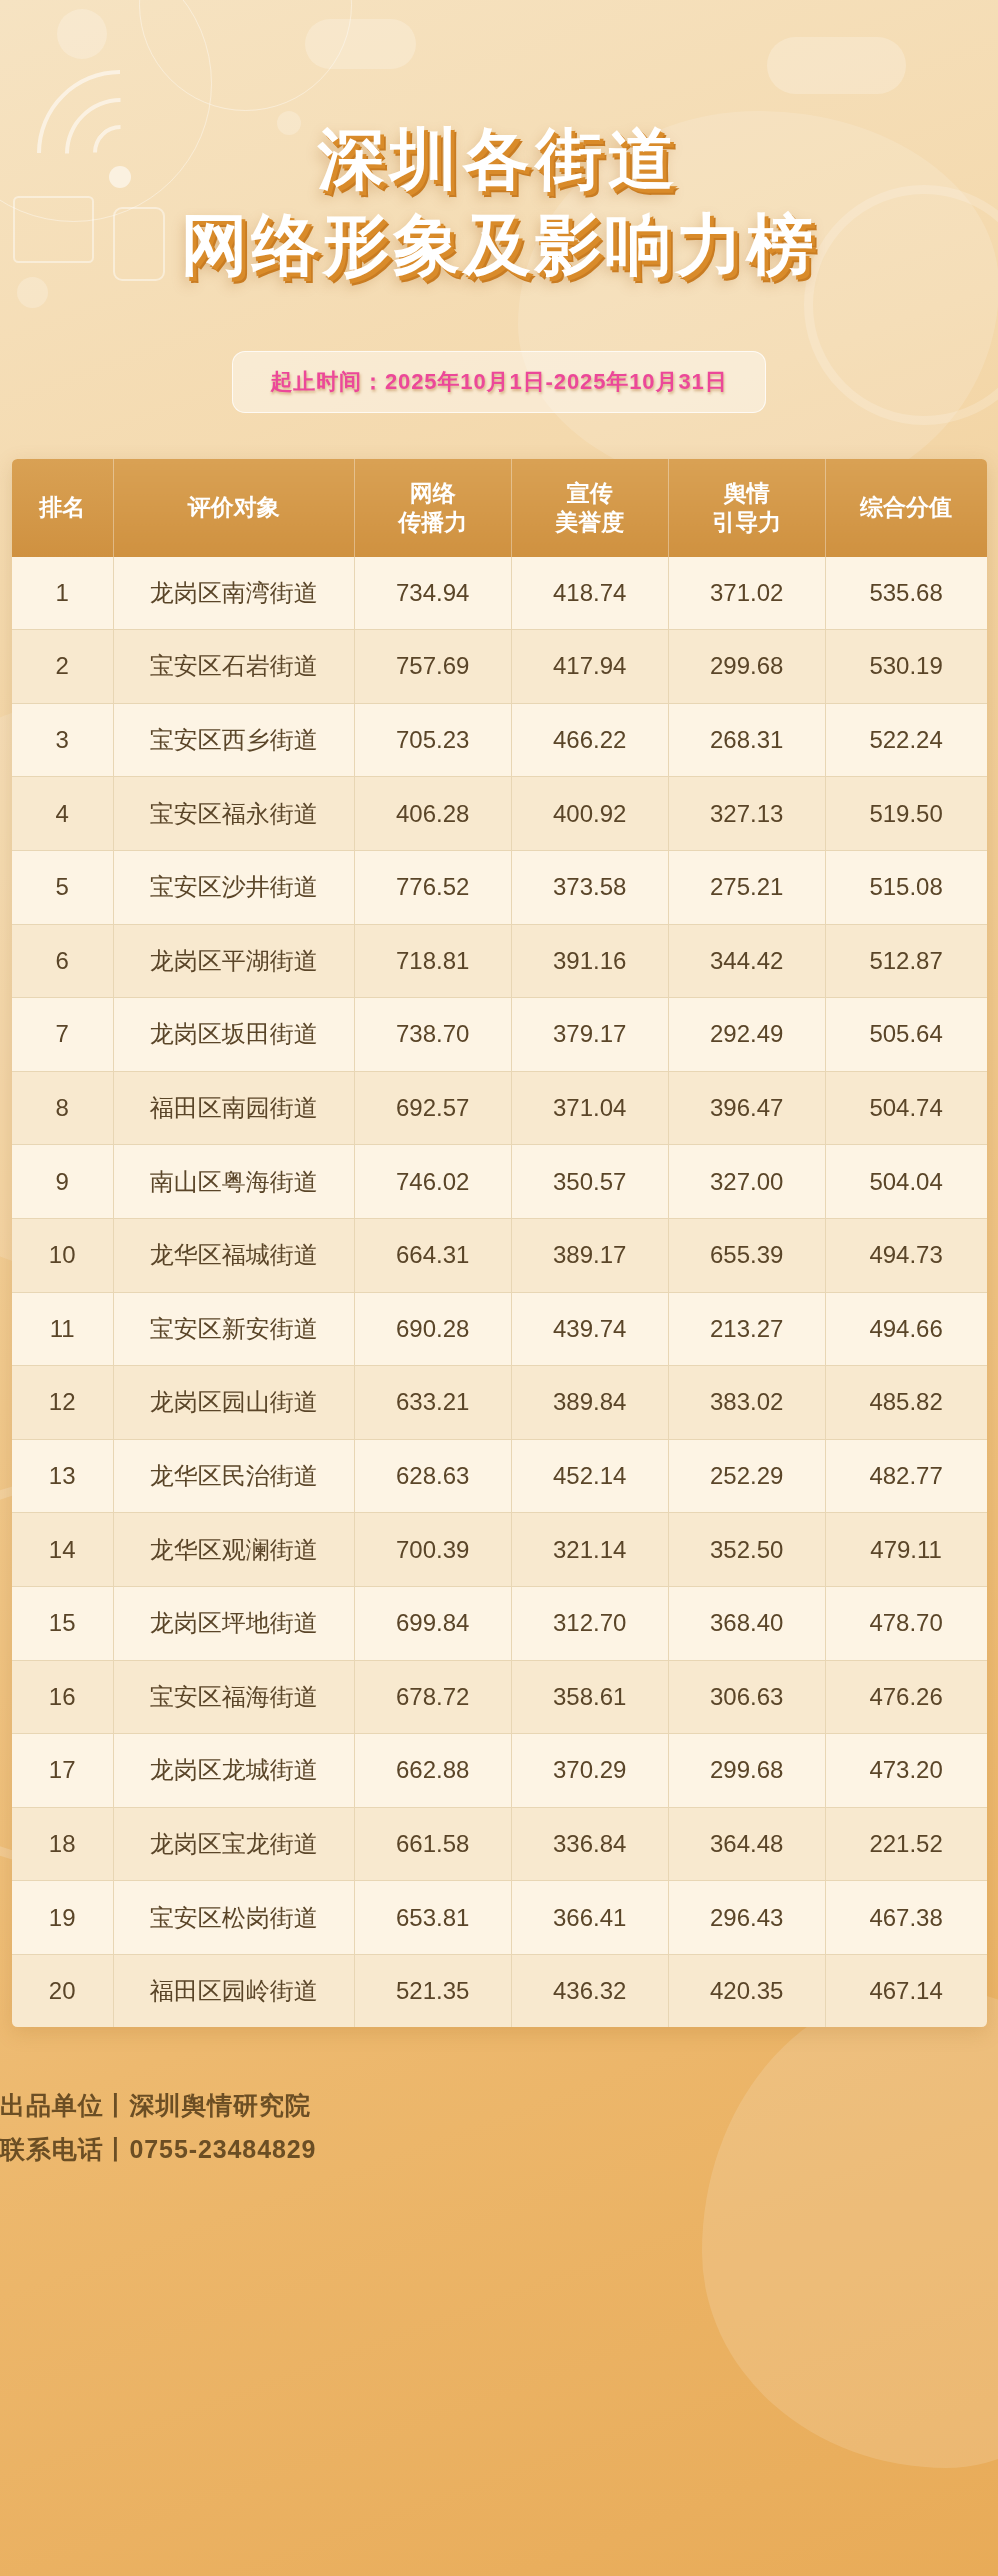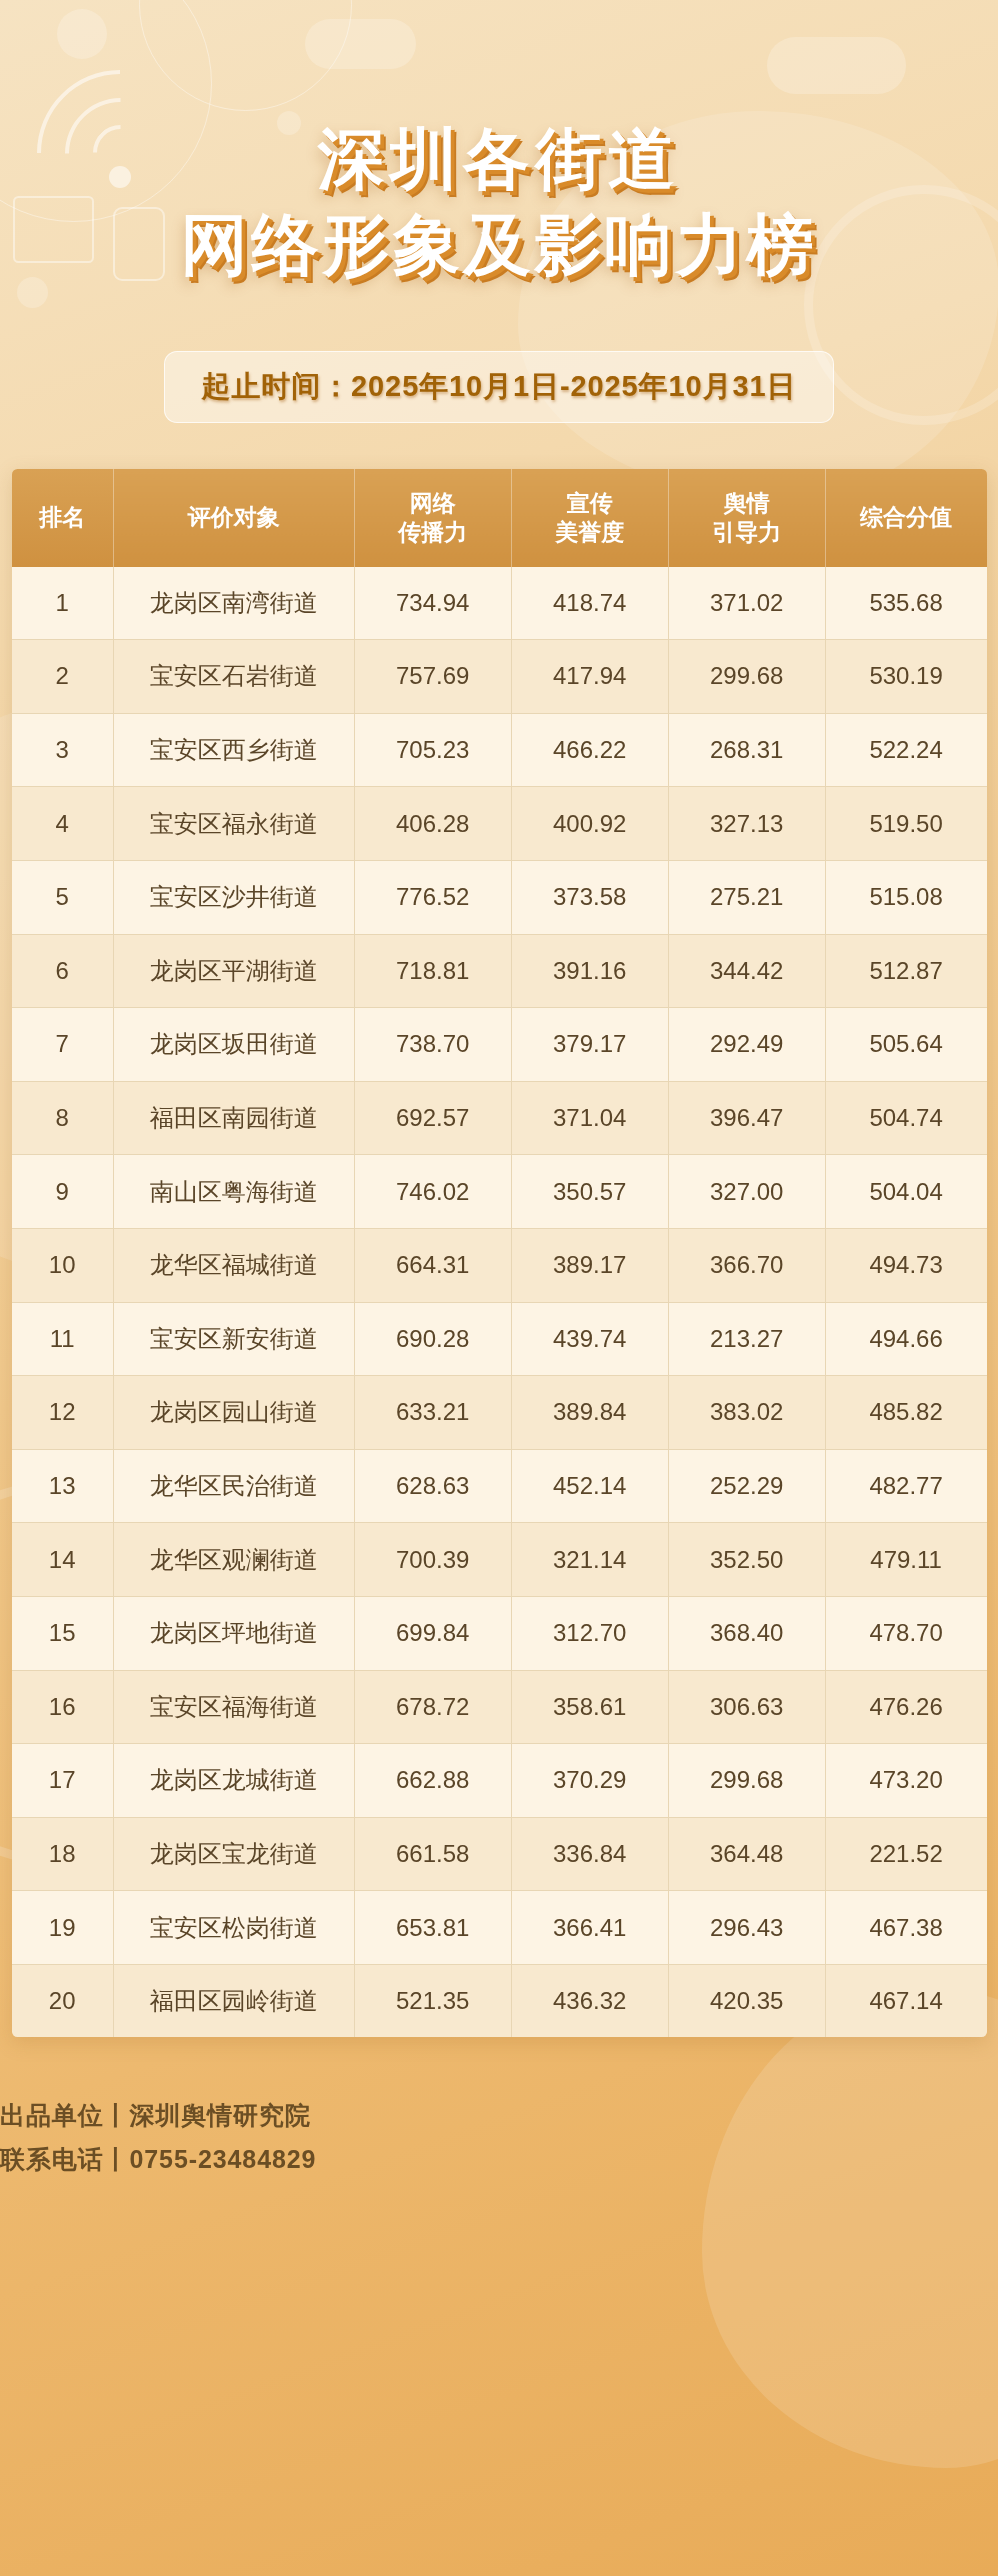--- a/index.html
+++ b/index.html
@@ -68,23 +68,23 @@
   .date-pill-wrap {
     display: flex;
     justify-content: center;
     margin-top: 57px;
   }
   .date-pill {
     background: rgba(255,255,255,0.42);
     border: 1.8px solid rgba(255,255,255,0.75);
     border-radius: 13px;
     padding: 15px 37px;
-    font-size: 29px;
+    font-size: 22px;
     font-weight: bold;
-    color: #a16207;
+    color: #ec4899;
     text-shadow: 0.9px 1.8px 2.8px rgba(170,105,30,0.45);
     letter-spacing: 0.9px;
   }
 
   
   .table-wrap {
     margin: 46px auto 0 auto;
     width: 975px;
     border-radius: 5.5px;
     overflow: hidden;
@@ -276,21 +276,21 @@
             <td>746.02</td>
             <td>350.57</td>
             <td>327.00</td>
             <td>504.04</td>
           </tr>
           <tr>
             <td>10</td>
             <td>龙华区福城街道</td>
             <td>664.31</td>
             <td>389.17</td>
-            <td>366.70</td>
+            <td>655.39</td>
             <td>494.73</td>
           </tr>
           <tr>
             <td>11</td>
             <td>宝安区新安街道</td>
             <td>690.28</td>
             <td>439.74</td>
             <td>213.27</td>
             <td>494.66</td>
           </tr>

